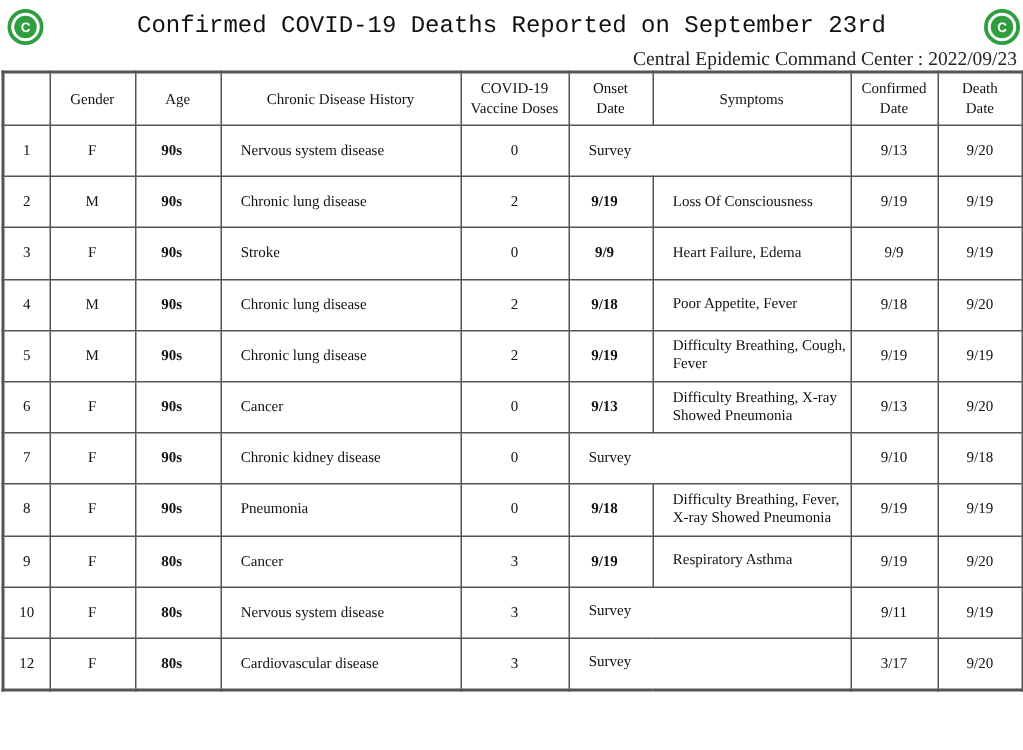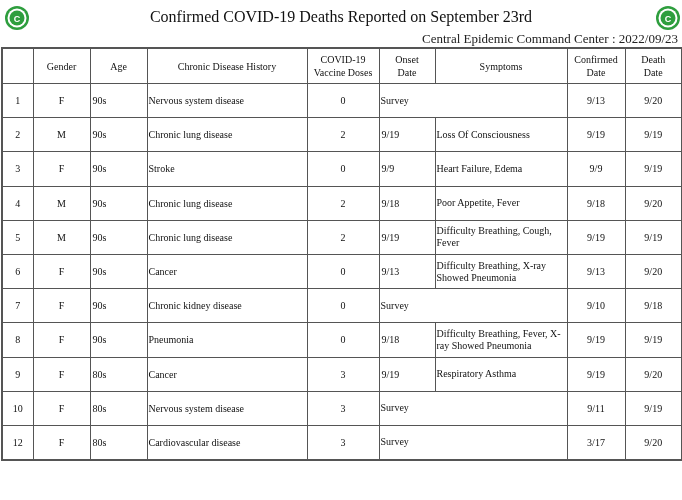--- a/index.html
+++ b/index.html
@@ -1,28 +1,28 @@
 <!DOCTYPE html>
 <html><head>
 <meta charset="utf-8">
 <style>
   html, body { margin: 0; padding: 0; background: #ffffff; }
   body { width: 682px; height: 500px; overflow: hidden; position: relative; font-family: "Liberation Serif", serif; color: #111; }
   .logo { position: absolute; top: 5px; width: 26px; height: 26px; }
   .logo.left { left: 4px; }
   .logo.right { left: 655px; }
-  .title { position: absolute; top: 8px; left: 0; width: 682px; text-align: center; font-family: Liberation Serif, serif; font-size: 16px; color: #111; letter-spacing: 0; }
+  .title { position: absolute; top: 8px; left: 0; width: 682px; text-align: center; font-family: Liberation Mono, monospace; font-size: 16px; color: #111; letter-spacing: 0; }
   .source { position: absolute; top: 31px; right: 4px; font-size: 13px; color: #222; }
   table { position: absolute; top: 47px; left: 1px; border-collapse: collapse; table-layout: fixed; width: 680px; }
   td, th { border: 1.5px solid #555; font-weight: normal; font-size: 10px; padding: 0 2px; color: #111; }
   th { height: 34px; text-align: center; line-height: 13px; }
   td { height: 33.2px; }
   .c { text-align: center; }
-  .r { text-align: left; padding-right: 10px; }
-  .l { text-align: left; padding-left: 1px; }
+  .r { text-align: center; padding-right: 10px; font-weight: bold; }
+  .l { text-align: left; padding-left: 13px; }
   .sym { line-height: 12px; }
   table { border: 2px solid #555; }
 </style>
 </head>
 <body>
 
 <svg class="logo left" viewBox="0 0 26 26">
   <circle cx="13" cy="13" r="12" fill="#2e9e3e"></circle>
   <circle cx="13" cy="13" r="9.5" fill="#ffffff"></circle>
   <circle cx="13" cy="13" r="7.5" fill="#2e9e3e"></circle>

